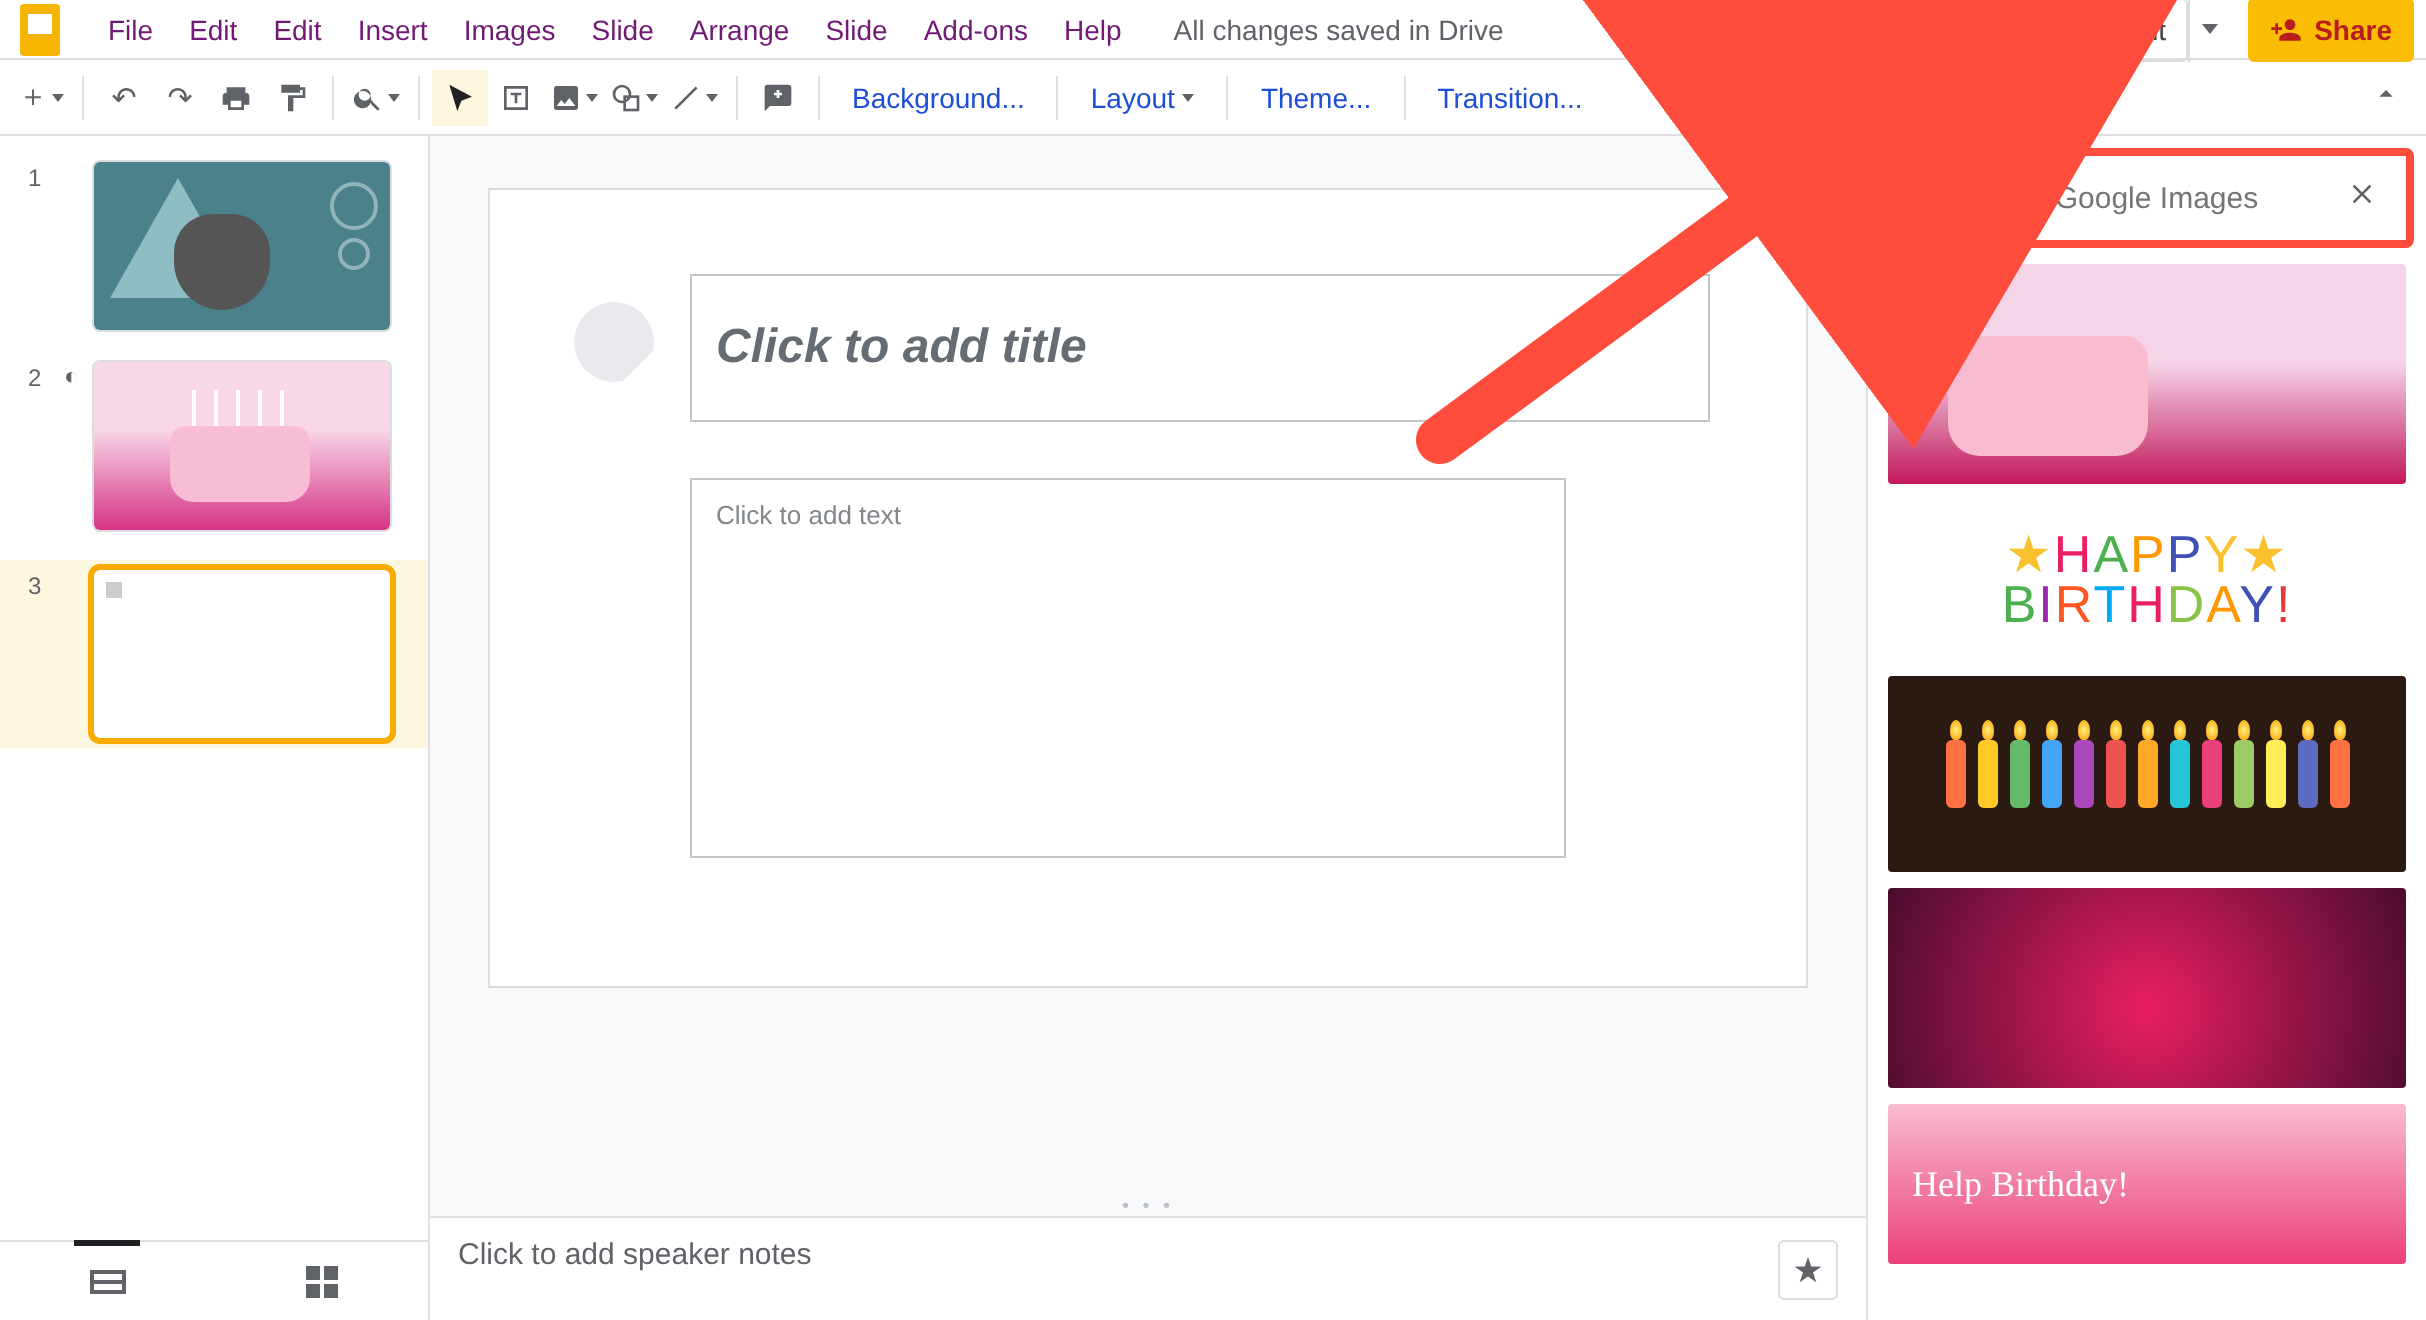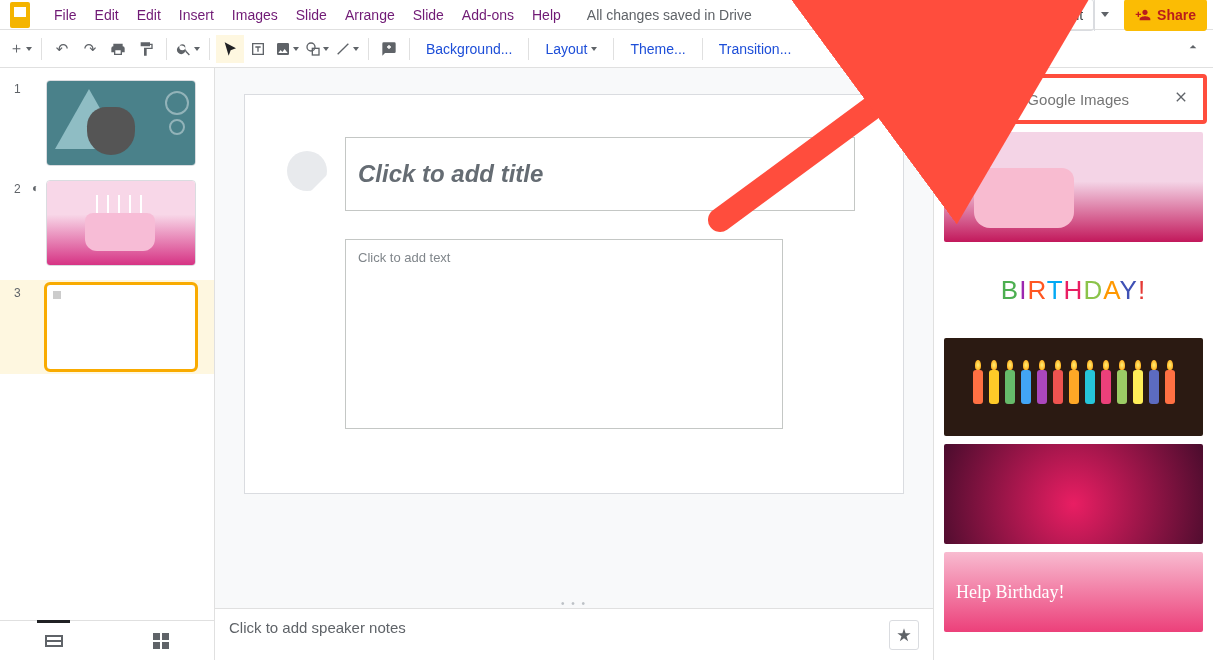--- a/index.html
+++ b/index.html
@@ -409,20 +409,21 @@
           <svg class="svg-icon" viewBox="0 0 24 24">
               <path d="M19 6.4L17.6 5 12 10.6 6.4 5 5 6.4 10.6 12 5 17.6 6.4 19 12 13.4 17.6 19 19 17.6 13.4 12z"></path>
             </svg>
         </div>
       </div>
     </div>
     <div class="results">
       <div class="result r1"></div>
       <div class="result r2">
         <div class="hb">
+          <div class="l1"><span class="star">★</span><span>H</span><span>A</span><span>P</span><span>P</span><span>Y</span><span class="star">★</span></div>
           <div class="l2"><span>B</span><span>I</span><span>R</span><span>T</span><span>H</span><span>D</span><span>A</span><span>Y</span><span>!</span></div>
         </div>
       </div>
       <div class="result r3">
         <div class="cndl" style="background:#ff7043"></div>
           <div class="cndl" style="background:#ffca28"></div>
         <div class="cndl" style="background:#66bb6a"></div>
           <div class="cndl" style="background:#42a5f5"></div>
         <div class="cndl" style="background:#ab47bc"></div>
           <div class="cndl" style="background:#ef5350"></div>

